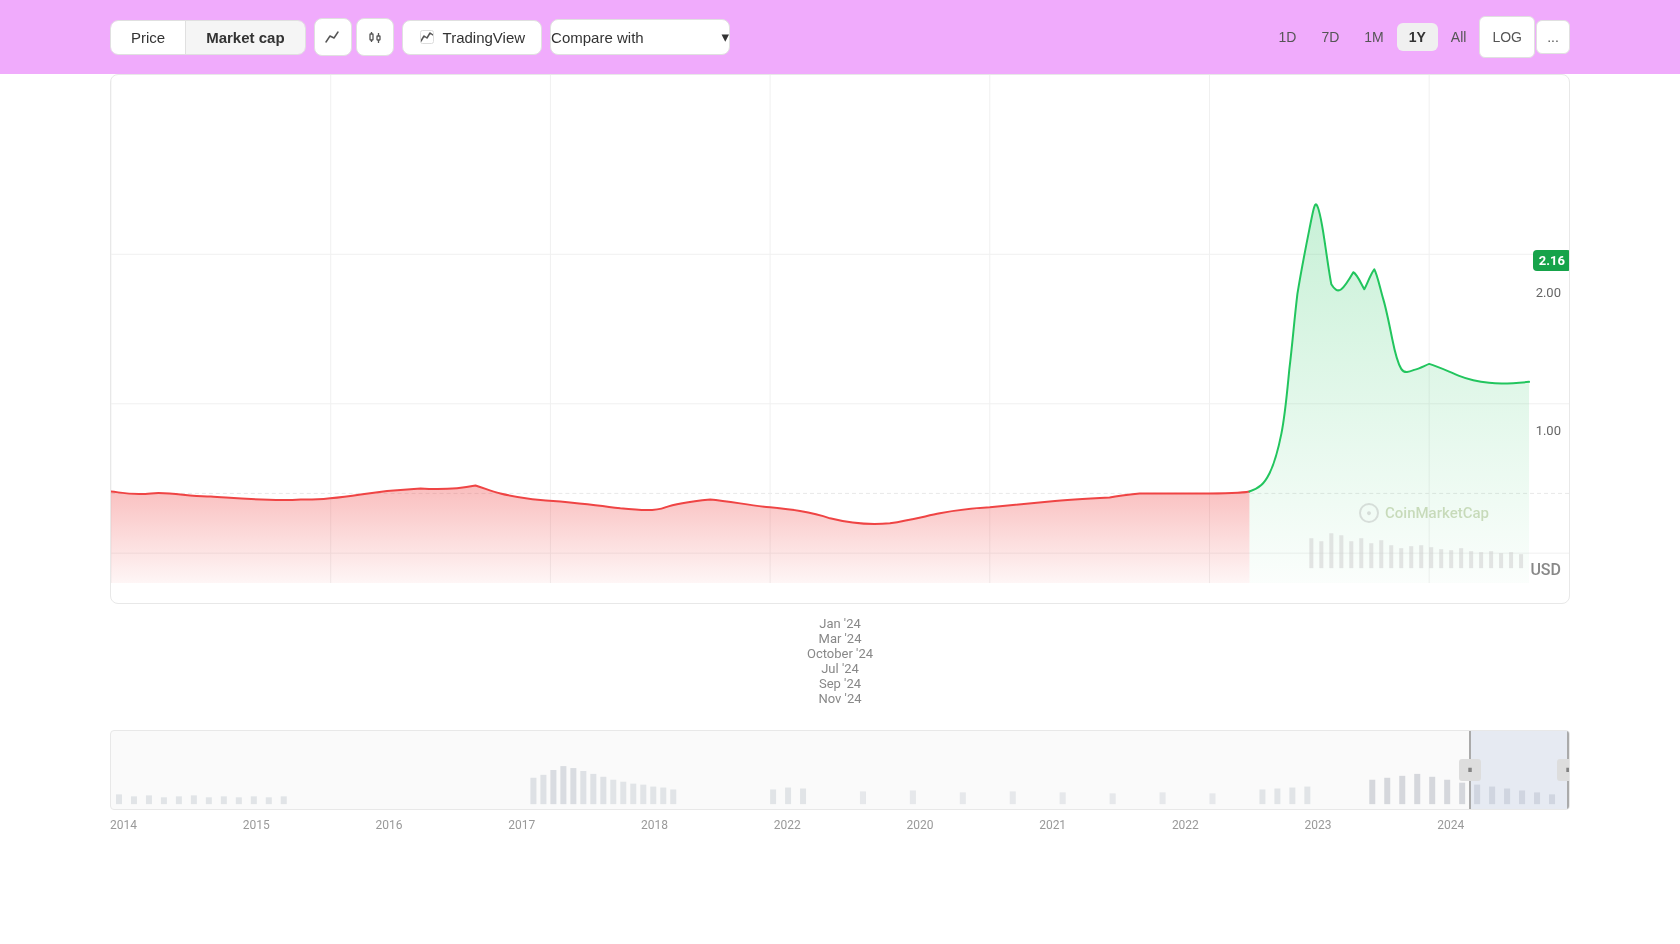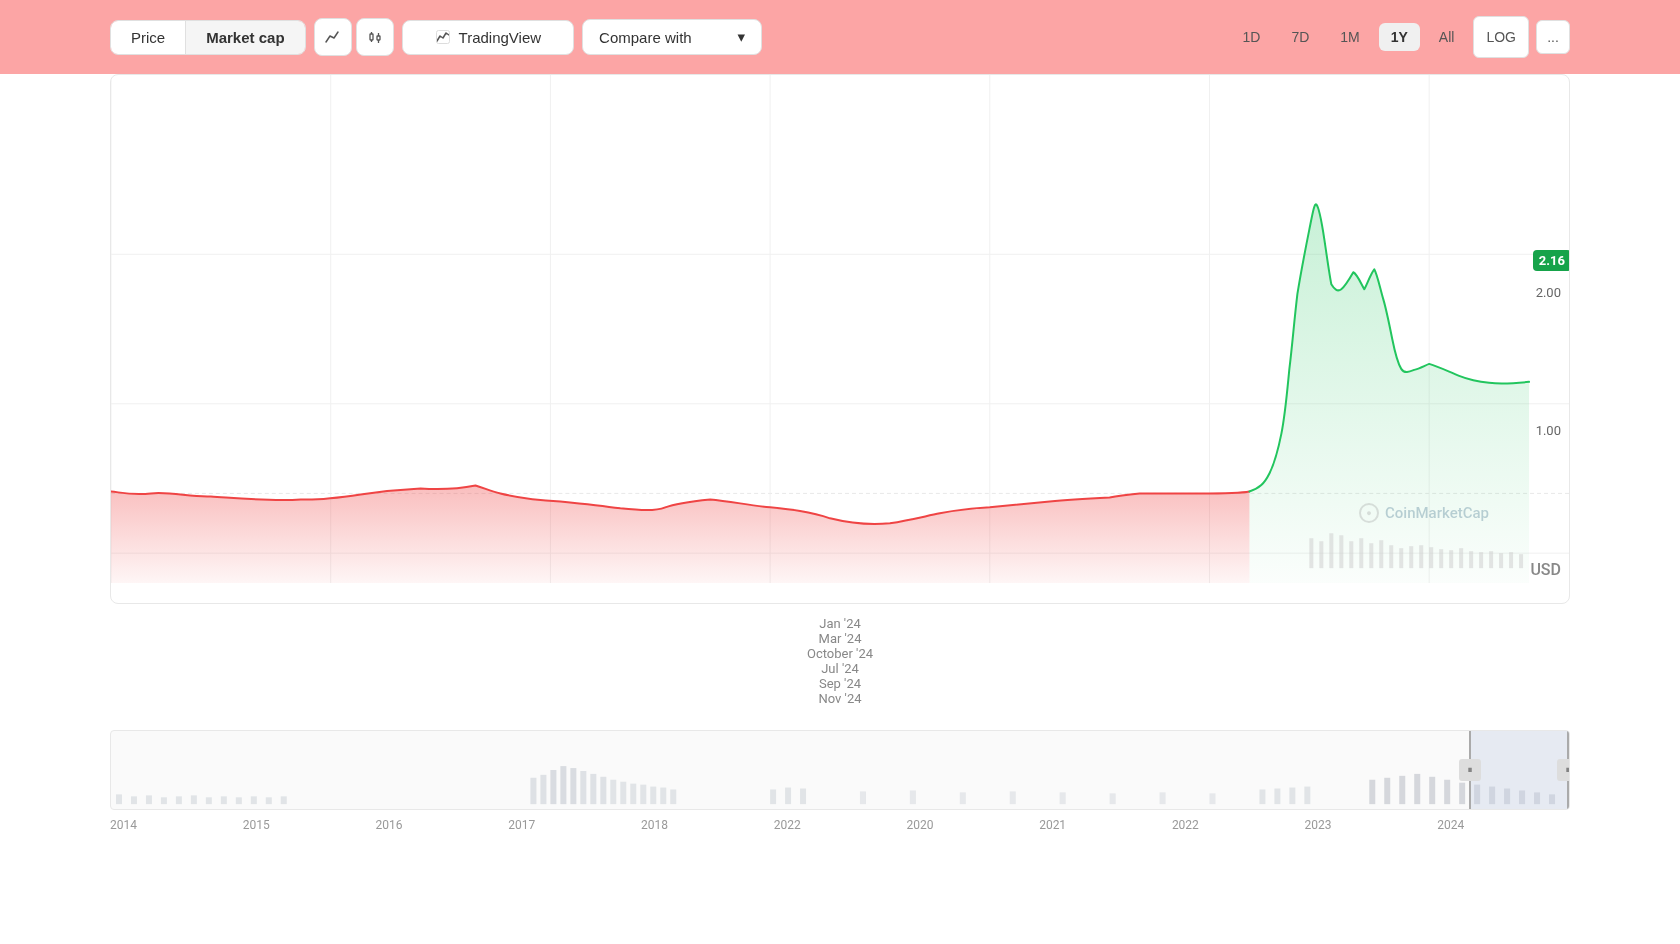--- a/index.html
+++ b/index.html
@@ -9,21 +9,21 @@
       width: 1680px;
       min-height: 944px;
       overflow-x: hidden;
     }
 
     .toolbar {
       display: flex;
       align-items: center;
       padding: 16px 110px;
       gap: 8px;
-      background: #fca5a5;
+      background: #f0abfc;
     }
 
     .btn-group {
       display: flex;
       border: 1px solid #e0e0e0;
       border-radius: 8px;
       overflow: hidden;
     }
 
     .btn-group button {
@@ -61,52 +61,52 @@
 
     .icon-btn-group {
       display: flex;
       gap: 4px;
     }
 
     .tradingview-btn {
       display: flex;
       align-items: center;
       gap: 8px;
-      padding: 8px 32px;
-      border: 1px solid #e0e0e0;
-      border-radius: 8px;
-      background: #fff;
-      cursor: pointer;
-      font-size: 15px;
-      color: #333;
-      font-weight: 500;
-    }
-
-    .compare-btn {
-      display: flex;
-      align-items: center;
-      gap: 8px;
       padding: 8px 16px;
       border: 1px solid #e0e0e0;
       border-radius: 8px;
       background: #fff;
       cursor: pointer;
       font-size: 15px;
       color: #333;
       font-weight: 500;
+    }
+
+    .compare-btn {
+      display: flex;
+      align-items: center;
+      gap: 8px;
+      padding: 8px 0;
+      border: 1px solid #e0e0e0;
+      border-radius: 8px;
+      background: #fff;
+      cursor: pointer;
+      font-size: 15px;
+      color: #333;
+      font-weight: 500;
       min-width: 180px;
       justify-content: space-between;
     }
 
     .spacer { flex: 1; }
 
     .timeframe-group {
       display: flex;
       align-items: center;
-      gap: 7px;
+      gap: 1px;
     }
 
     .tf-btn {
       padding: 6px 12px;
       border: none;
       border-radius: 6px;
       background: transparent;
       cursor: pointer;
       font-size: 14px;
       color: #555;
@@ -219,21 +219,21 @@
       display: flex;
       align-items: center;
       justify-content: center;
       font-size: 9px;
       color: #888;
       font-weight: bold;
     }
 
     .cmc-text {
       font-size: 15px;
-      color: #0c4a6e;
+      color: #4d7c0f;
       font-weight: 500;
     }
 
     .x-axis {
       display: flex;
       justify-content: space-between;
       padding: 12px 0 8px 0;
       font-size: 13px;
       color: #888;
       flex-direction: column;

